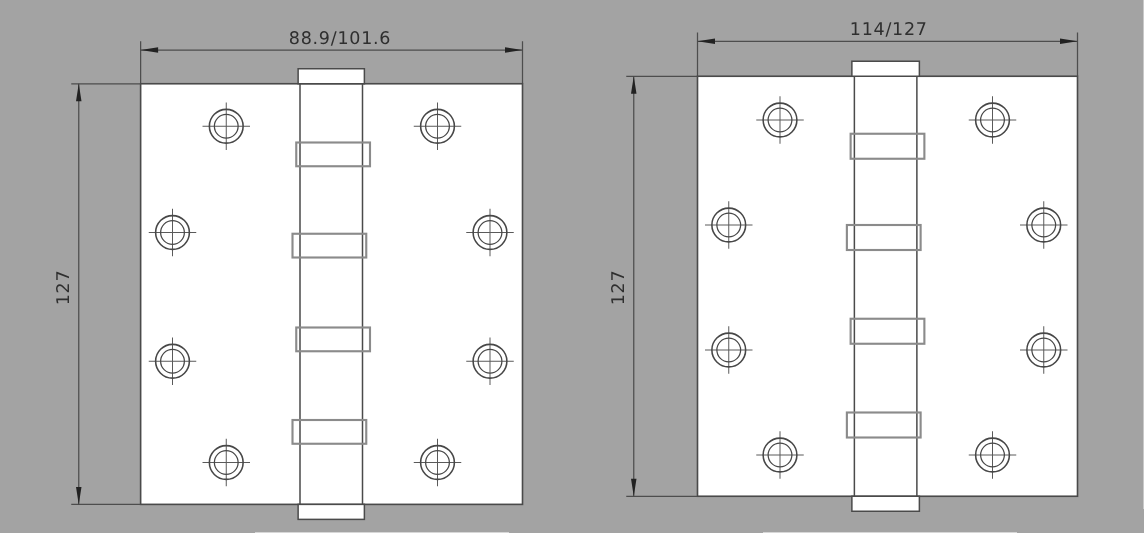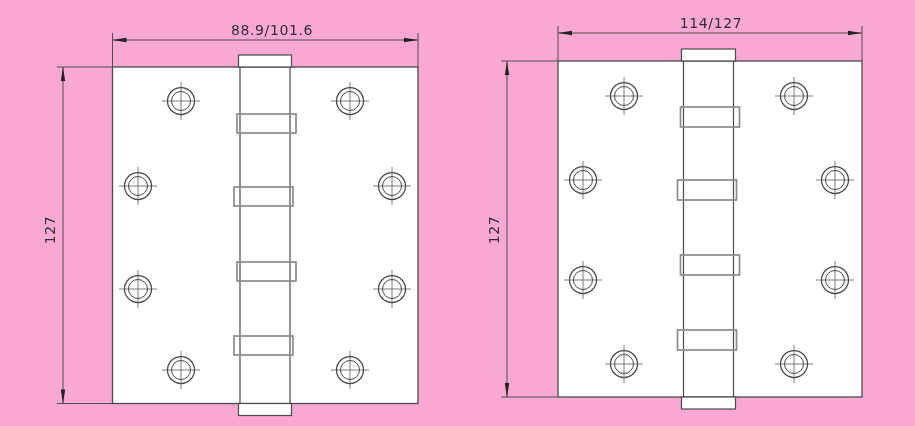--- a/index.html
+++ b/index.html
@@ -8,21 +8,21 @@
     background: #ffffff;
     width: 915px;
     height: 426px;
     overflow: hidden;
     font-family: "DejaVu Sans", sans-serif;
   }
   #stage {
     position: relative;
     width: 915px;
     height: 426px;
-    background: #f9a8d4;
+    background: #a3a3a3;
   }
   svg { display: block; }
   .plate      { fill:#ffffff; stroke:#4a4a4a; stroke-width:1.3; }
   .barrel     { fill:#ffffff; stroke:#4a4a4a; stroke-width:1.2; }
   .cap        { fill:#ffffff; stroke:#4a4a4a; stroke-width:1.2; }
   .band       { fill:none;    stroke:#8b8b8b; stroke-width:1.7; }
   .hole-outer { fill:none;    stroke:#474747; stroke-width:1.25; }
   .hole-inner { fill:none;    stroke:#474747; stroke-width:1.0; }
   .cross      { stroke:#5a5a5a; stroke-width:0.8; fill:none; }
   .dim        { stroke:#4d4d4d; stroke-width:1.0; fill:none; }

